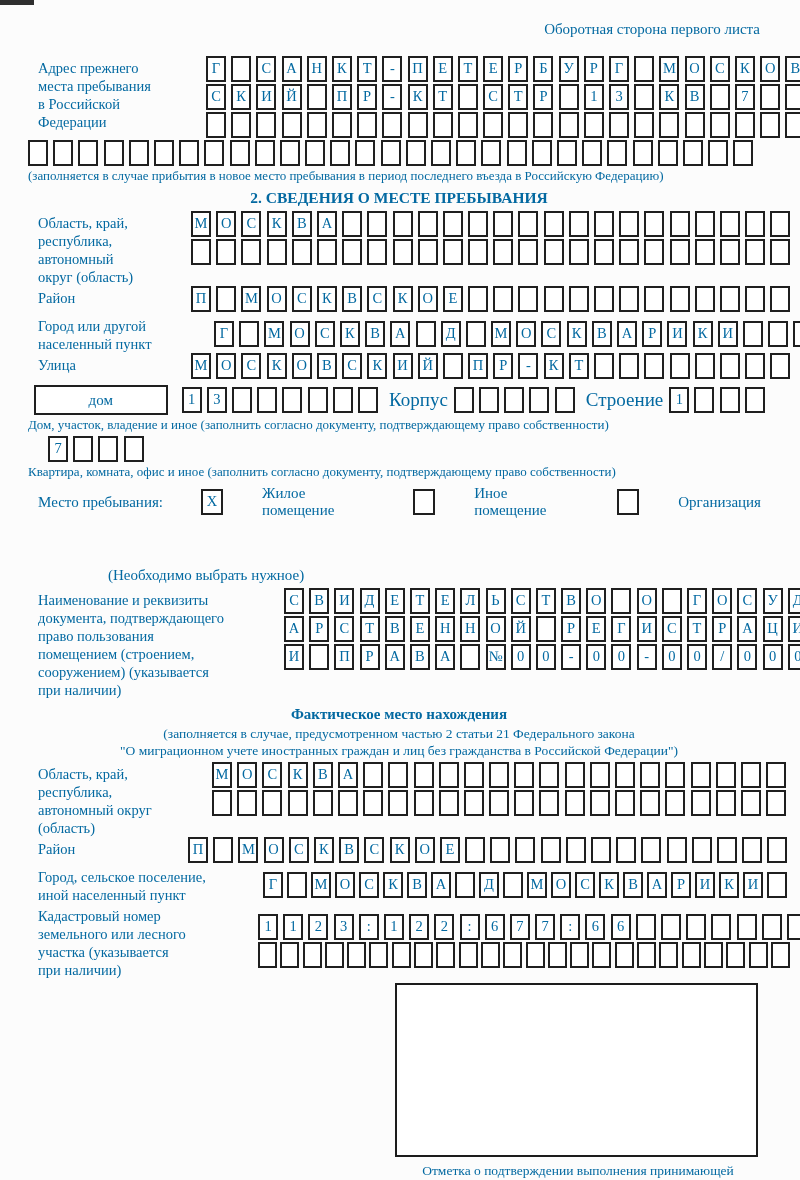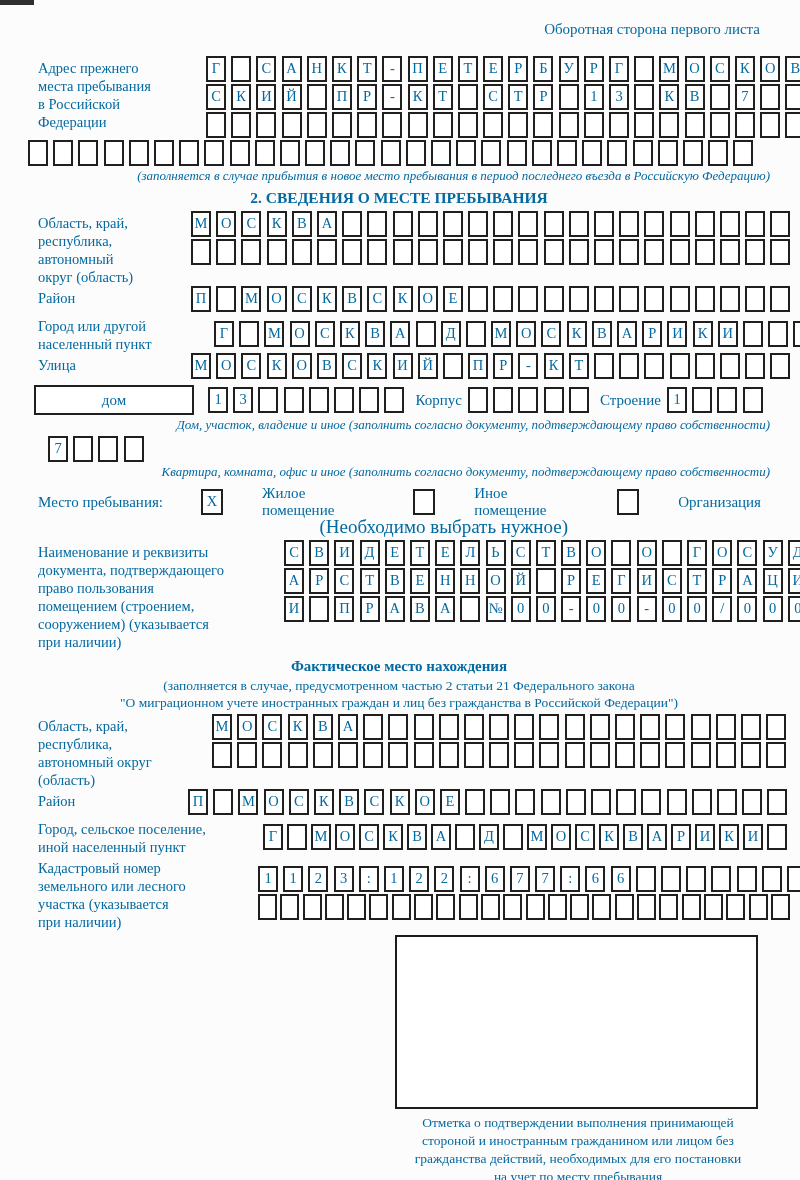--- a/index.html
+++ b/index.html
@@ -19,35 +19,35 @@
   .frow{display:flex;align-items:flex-start;gap:30px;}
   .frow.vcenter{align-items:center;}
   .flabel{box-sizing:border-box;white-space:pre-line;font-size:14.5px;line-height:18px;padding:3px 4px 0 10px;}
   .w148{flex:0 0 148px;} .w133{flex:0 0 133px;} .w156{flex:0 0 156px;} .w226{flex:0 0 226px;}
   .w154{flex:0 0 154px;} .w130{flex:0 0 130px;} .w205{flex:0 0 205px;} .w200{flex:0 0 200px;}
   .rows{flex:1;min-width:0;}
 
   .mt18{margin-top:18px;} .mt5{margin-top:5px;} .mt4{margin-top:4px;}
   .mt3{margin-top:3px;} .mt2{margin-top:2px;}
 
-  .note{text-align:right;font-size:13px;line-height:16px;white-space:pre-line;font-style:italic;}
+  .note{text-align:left;font-size:13px;line-height:16px;white-space:pre-line;}
   .h-section{text-align:center;font-weight:bold;font-size:15.5px;line-height:19px;margin:4px 0 4px;}
 
   .inline-row{display:flex;align-items:center;margin-left:6px;}
   .wide-box{box-sizing:border-box;border:2px solid #1f1f1f;height:30px;display:flex;align-items:center;
             justify-content:center;font-size:15px;background:#fff;}
   .dom-rect{width:160px;} .kv-rect{width:200px;}
-  .gap14{margin-left:14px;} .gap6{margin-left:6px;margin-right:6px;font-size:15px;}
+  .gap14{margin-left:14px;} .gap6{margin-left:6px;margin-right:6px;font-size:19px;}
 
   .mesto{margin-left:0;}
   .mesto-label{box-sizing:border-box;flex:0 0 143px;padding-left:10px;font-size:15px;}
   .cb{flex:0 0 22px;width:22px;margin:0;}
   .opt{margin-left:9px;margin-right:26px;font-size:15px;}
   .opt.last{margin-right:9px;}
-  .note-mid{margin-left:80px;width:460px;text-align:right;font-size:19px;line-height:16px;}
+  .note-mid{margin-left:80px;width:460px;text-align:left;font-size:15px;line-height:16px;margin-top:48px;}
 
   .fact-title{text-align:center;font-weight:bold;font-size:15px;line-height:19px;margin-top:6px;}
   .fact-note{text-align:center;font-size:13.5px;line-height:17px;white-space:pre-line;margin-top:1px;}
 
   .stamp{box-sizing:border-box;margin:4px 0 0 367px;width:363px;height:174px;
          border:2px solid #1c1c1c;background:#fff;}
   .stamp-caption{margin:5px 0 0 330px;width:440px;text-align:center;font-size:13.5px;
                  line-height:18px;white-space:pre-line;}
 </style>
 </head>

